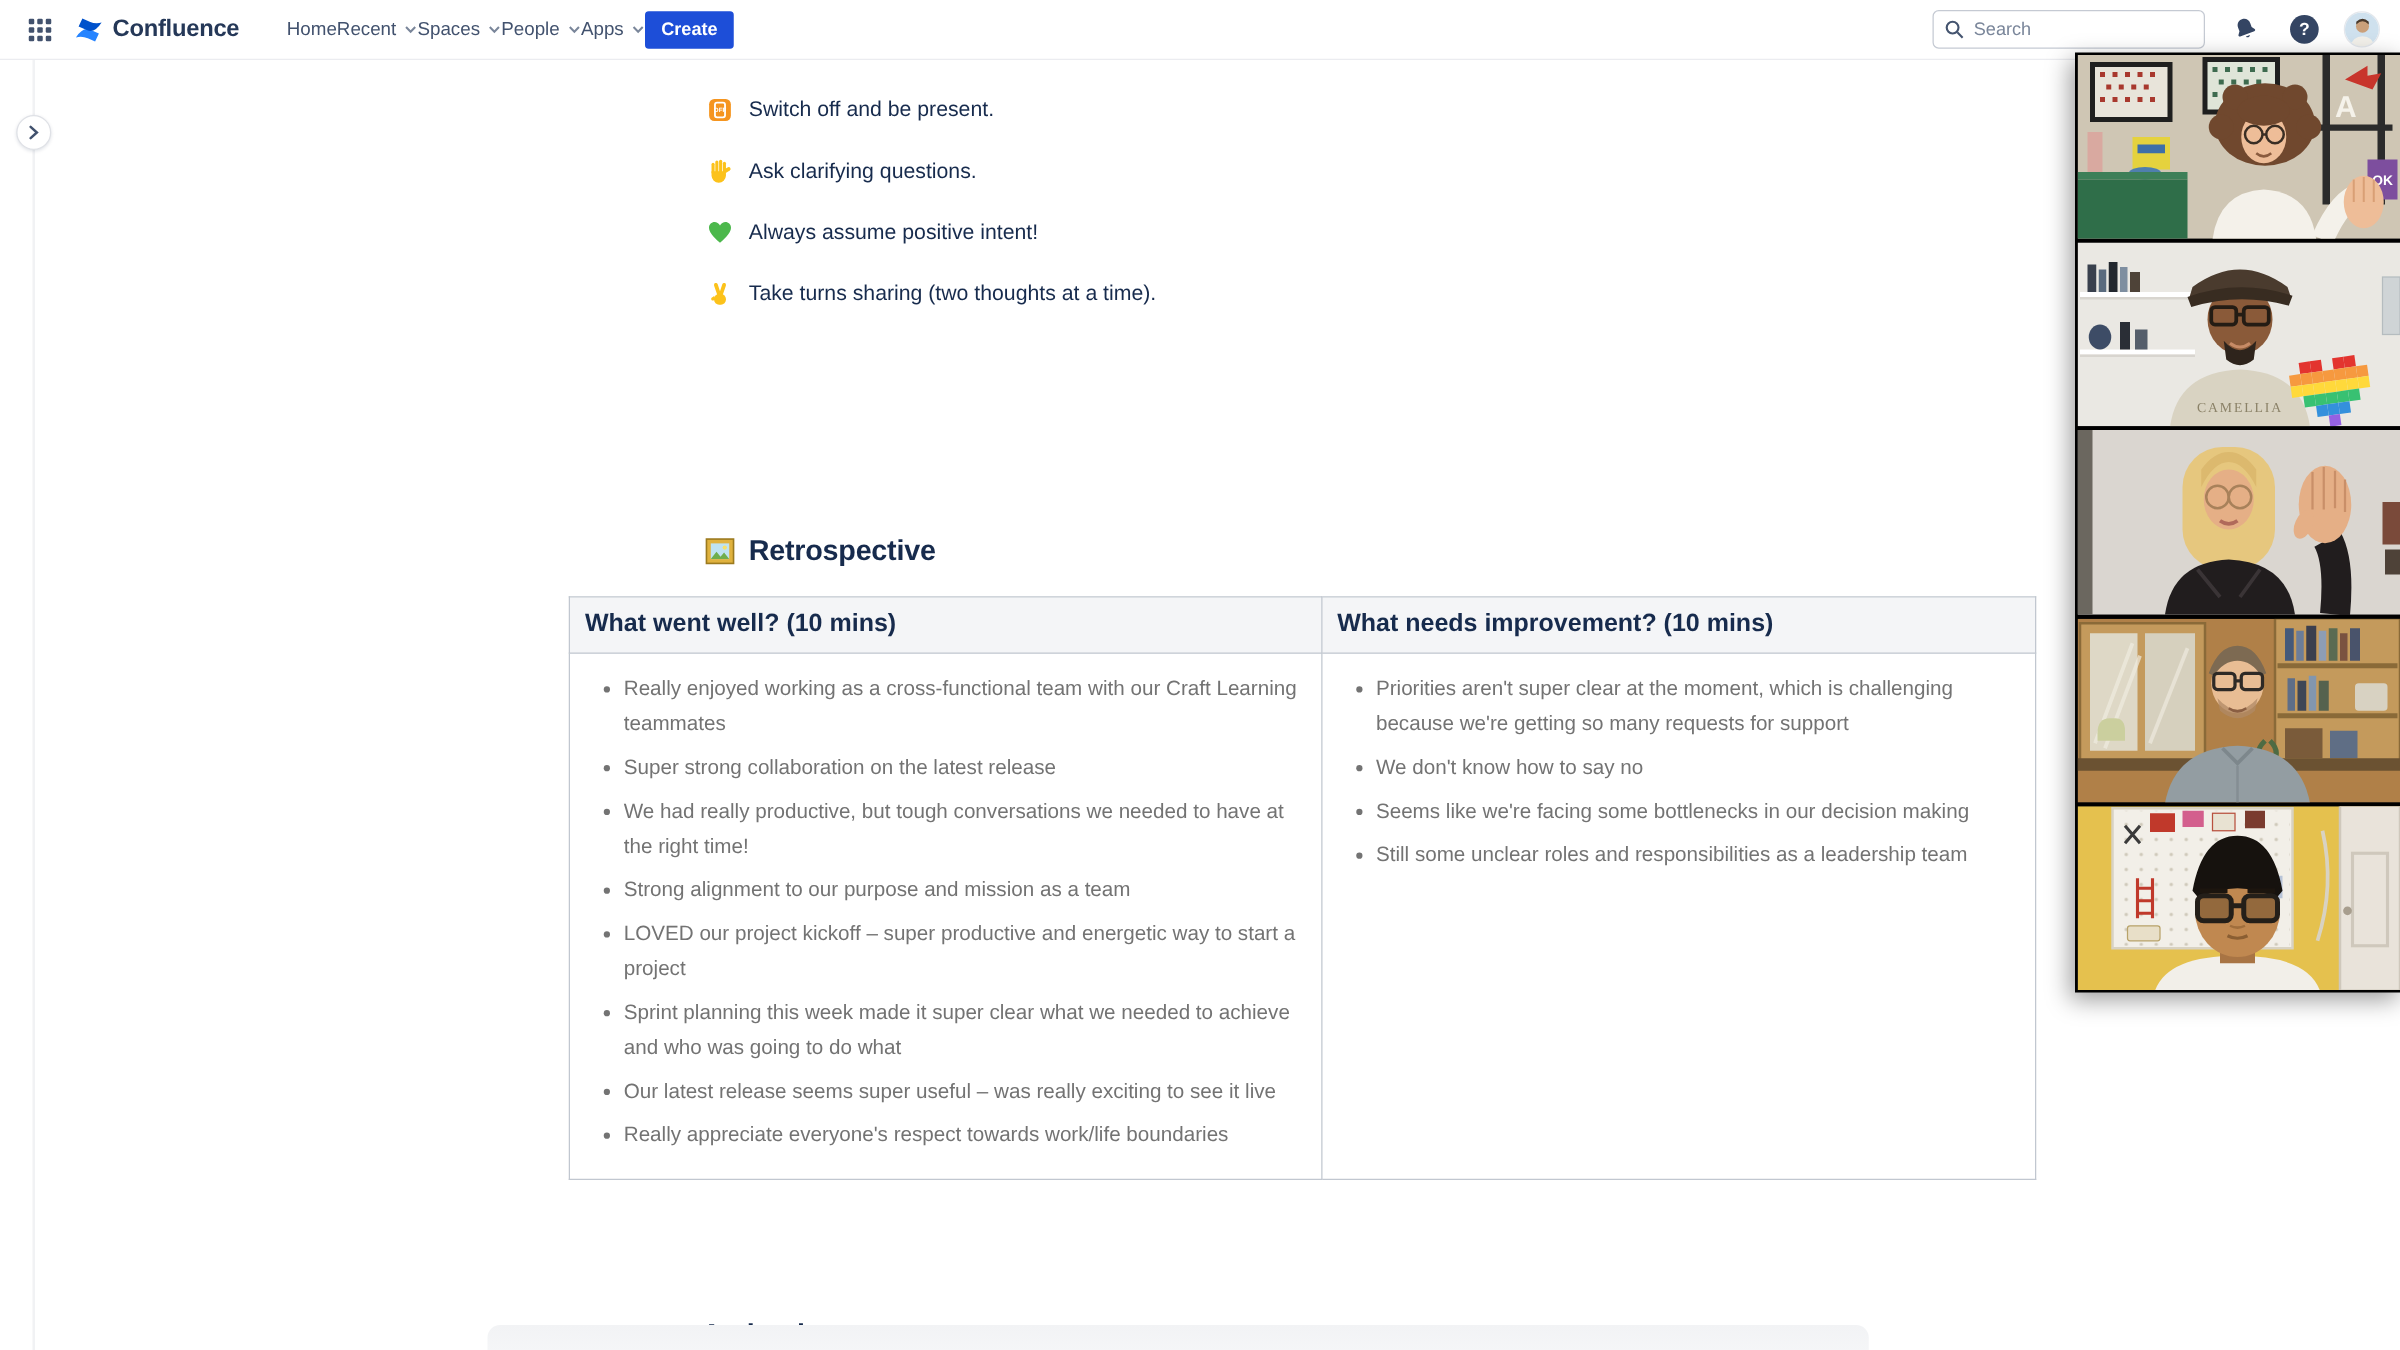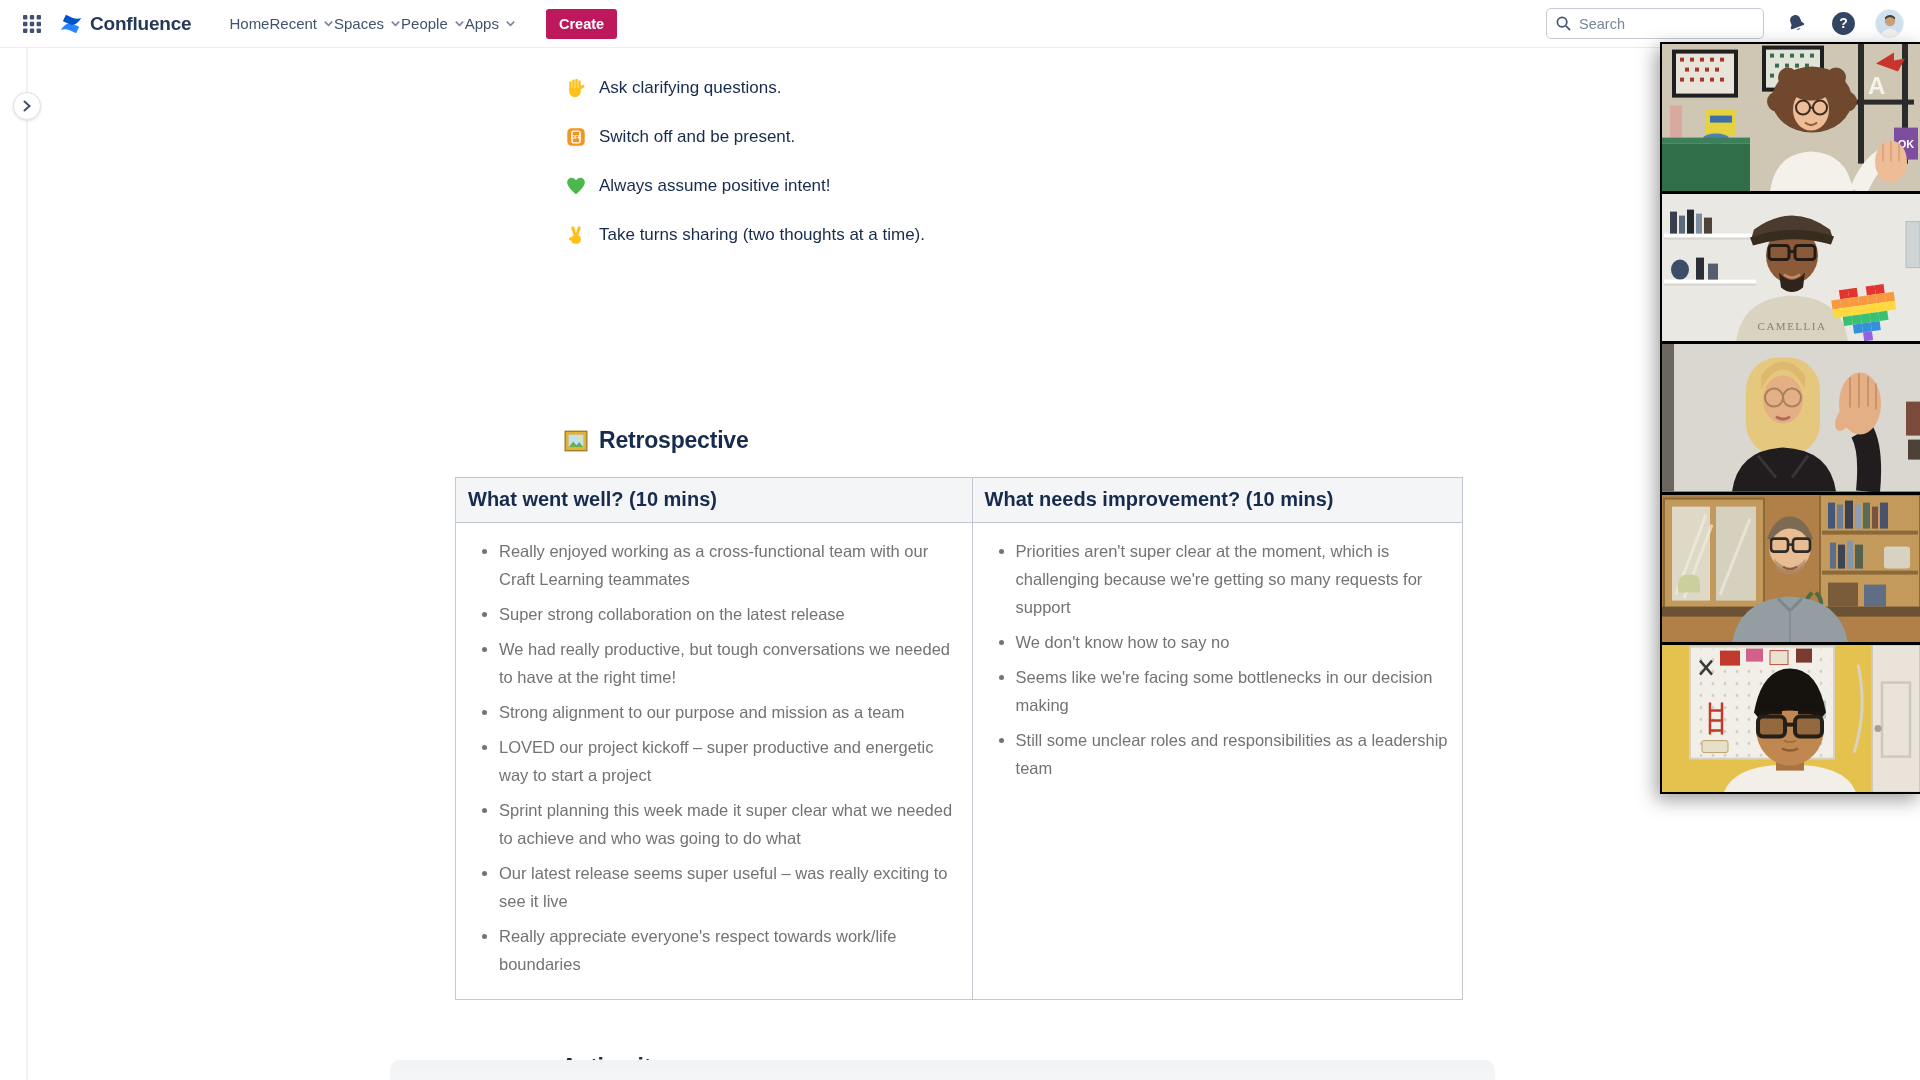--- a/index.html
+++ b/index.html
@@ -10,21 +10,21 @@
   .topnav { position:absolute; top:0; left:0; width:1920px; height:48px;
     background:#fff; border-bottom:1px solid #EBECF0; display:flex; align-items:center;
     padding:0 16px; z-index:5; }
   .grid-btn { width:32px; height:32px; border-radius:4px; display:flex; align-items:center;
     justify-content:center; cursor:pointer; }
   .brand { display:flex; align-items:center; gap:6px; margin:0 26px 0 10px; cursor:pointer; }
   .brand-word { font-size:19px; font-weight:600; color:#253858; letter-spacing:-.2px; }
   .nav-items { display:flex; align-items:center; margin-left:12px; }
   .nav-item { display:flex; align-items:center; gap:6px; font-size:15px; font-weight:500;
     color:#42526E; cursor:pointer; }
-  .create-btn { margin-left:30px; background:#be185d; color:#fff; border:none; border-radius:3px;
+  .create-btn { background:#1d4ed8; color:#fff; border:none; border-radius:3px;
     font-family:"Liberation Sans",sans-serif; font-size:14.5px; font-weight:600;
     padding:7px 13px; cursor:pointer; }
   .nav-right { margin-left:auto; display:flex; align-items:center; gap:17px;padding-left:40px; }
   .search-wrap { position:relative; width:218px; }
   .search-wrap svg { position:absolute; left:9px; top:7px; }
   .search-input { width:218px; height:31px; border:1.5px solid #C5CAD3; border-radius:5px;
     padding:0 10px 0 32px; font-family:"Liberation Sans",sans-serif; font-size:14.5px;
     color:#172B4D; background:#fff; outline:none; }
   .search-input::placeholder { color:#7A869A; }
   .icon-btn { width:30px; height:30px; display:flex; align-items:center; justify-content:center;
@@ -44,21 +44,21 @@
   .agreements { position:absolute; left:537px; top:28px; }
   .agree-row { display:flex; align-items:center; gap:12px; height:24px; margin-bottom:25px; }
   .agree-row svg { flex:none; }
   .agree-text { font-size:17px; color:#172B4D; }
 
   .section-heading { position:absolute; left:535px; display:flex; align-items:center; gap:10px;
     font-size:23px; font-weight:700; color:#172B4D; letter-spacing:-.2px;margin-top:36px; }
   .h-retro { top:343px; }
   .h-actions { top:970px; left:533px; }
 
-  .retro-table { position:absolute; left:427px; top:429px; width:1008px;
+  .retro-table { position:absolute; left:427px; top:429px; width:1174px;
     border-collapse:collapse; table-layout:fixed; }
   .retro-table th, .retro-table td { border:1px solid #C1C7D0; vertical-align:top; }
   .retro-table th { background:#F4F5F7; text-align:left; font-size:20px; font-weight:700;
     color:#172B4D; padding:10px 12px 11px; }
   .retro-table col.c1 { width:51.3%; }
   .retro-table td { padding:6px 14px 14px; }
   .retro-table ul { margin:8px 0 0 0; padding-left:29px; }
   .retro-table li { font-size:16.5px; line-height:28px; color:#737373; margin-bottom:7px; }
 
   .bottom-band { position:absolute; left:362px; top:1012px; width:1105px; height:40px;
@@ -166,38 +166,38 @@
   <svg width="10" height="12" viewBox="0 0 10 12">
     <path d="M2.5 1.5 L7.5 6 L2.5 10.5" fill="none" stroke="#42526E" stroke-width="2" stroke-linecap="round"></path>
   </svg>
 </div>
 
 <div class="doc">
 
   <div class="agreements">
     <div class="agree-row">
       <svg width="22" height="22" viewBox="0 0 24 24">
+        <rect x="2.5" y="2.5" width="19" height="19" rx="4.5" fill="#F5951F"></rect>
+        <rect x="7.6" y="5.6" width="8.8" height="12.8" rx="1.8" fill="none" stroke="#fff" stroke-width="1.6"></rect>
+        <text x="12" y="13.7" font-size="5.4" font-weight="bold" fill="#fff" text-anchor="middle" font-family="Liberation Sans, sans-serif">OFF</text>
+      </svg>
+      <span class="agree-text">Switch off and be present.</span>
+    </div>
+    <div class="agree-row">
+      <svg width="22" height="22" viewBox="0 0 24 24">
         <g fill="#FCC21B">
           <rect x="4.6" y="4.5" width="2.7" height="10" rx="1.35"></rect>
           <rect x="7.9" y="2.6" width="2.7" height="11" rx="1.35"></rect>
           <rect x="11.2" y="2" width="2.7" height="11.5" rx="1.35"></rect>
           <rect x="14.5" y="3.6" width="2.7" height="10" rx="1.35"></rect>
           <path d="M4.6 12 h12.6 v4 a6.3 6.3 0 0 1 -6.3 6 a6.3 6.3 0 0 1 -6.3 -6z"></path>
           <path d="M17 13.5 l3.6 -2.2 a1.6 1.6 0 0 0 -1.7 -2.7 L15.6 10.4z"></path>
         </g>
       </svg>
       <span class="agree-text">Ask clarifying questions.</span>
-    </div>
-    <div class="agree-row">
-      <svg width="22" height="22" viewBox="0 0 24 24">
-        <rect x="2.5" y="2.5" width="19" height="19" rx="4.5" fill="#F5951F"></rect>
-        <rect x="7.6" y="5.6" width="8.8" height="12.8" rx="1.8" fill="none" stroke="#fff" stroke-width="1.6"></rect>
-        <text x="12" y="13.7" font-size="5.4" font-weight="bold" fill="#fff" text-anchor="middle" font-family="Liberation Sans, sans-serif">OFF</text>
-      </svg>
-      <span class="agree-text">Switch off and be present.</span>
     </div>
     <div class="agree-row">
       <svg width="22" height="22" viewBox="0 0 24 24">
         <path d="M12 21 C5.4 15.4 2.4 11.2 2.4 7.8 C2.4 4.9 4.8 2.9 7.2 2.9 C9.1 2.9 11 4.3 12 5.8 C13 4.3 14.9 2.9 16.8 2.9 C19.2 2.9 21.6 4.9 21.6 7.8 C21.6 11.2 18.6 15.4 12 21z" fill="#4CB84C"></path>
       </svg>
       <span class="agree-text">Always assume positive intent!</span>
     </div>
     <div class="agree-row">
       <svg width="22" height="22" viewBox="0 0 24 24">
         <g fill="#FCC21B">

